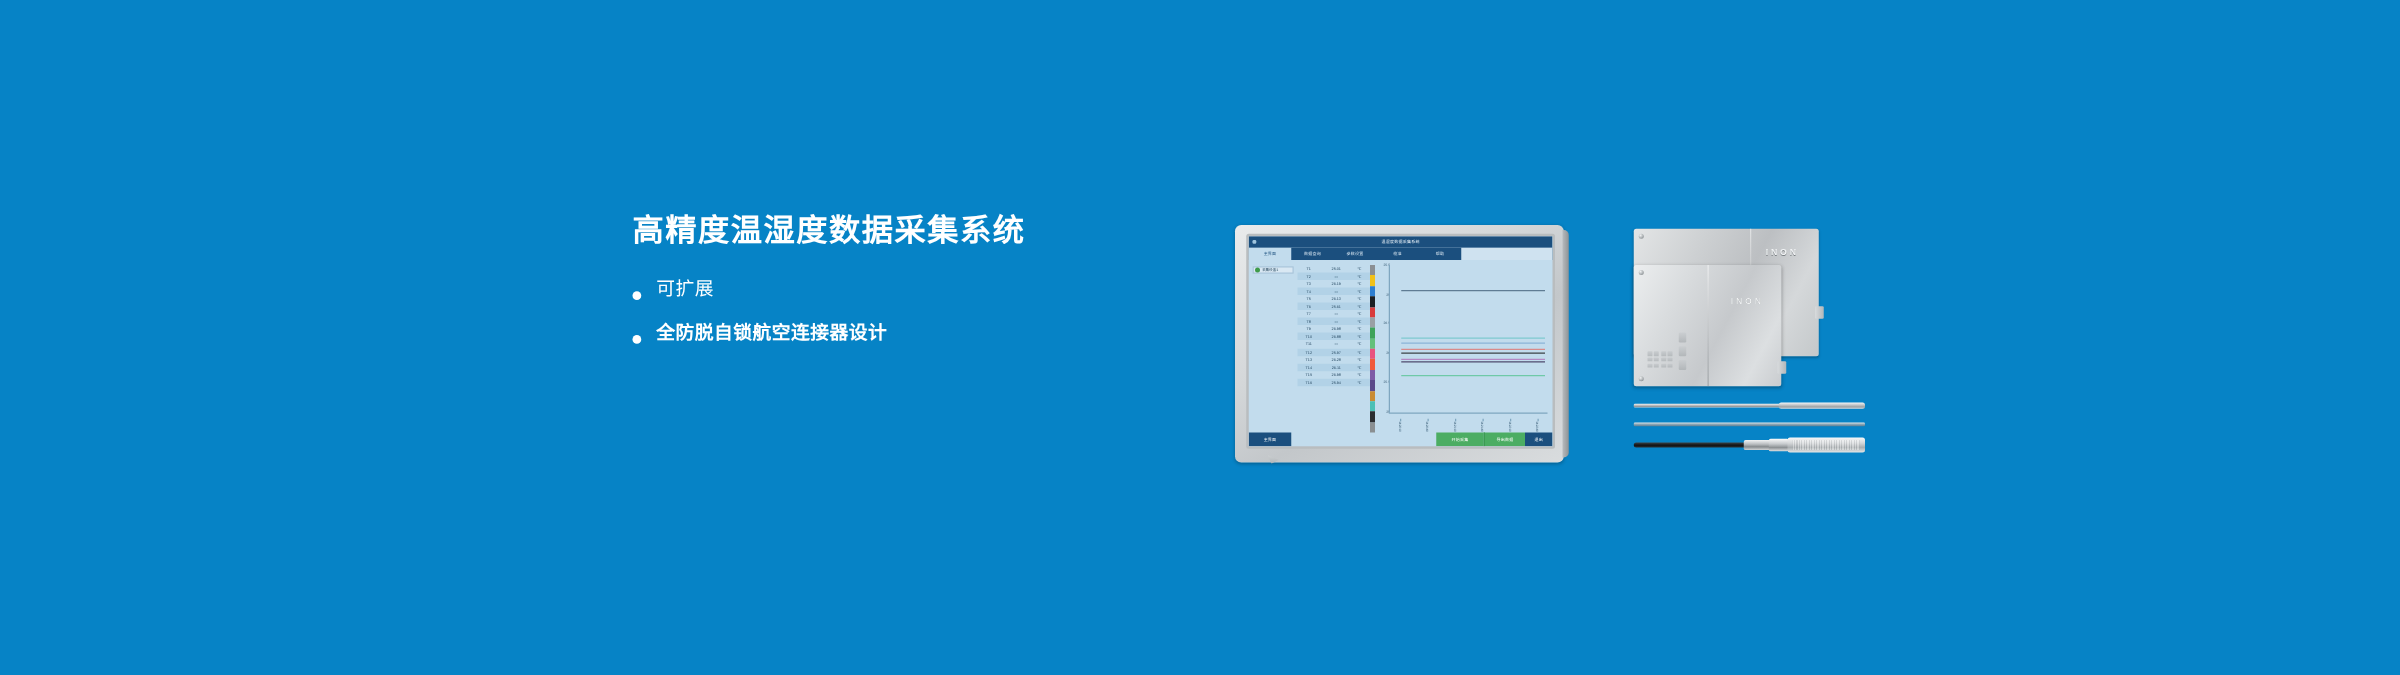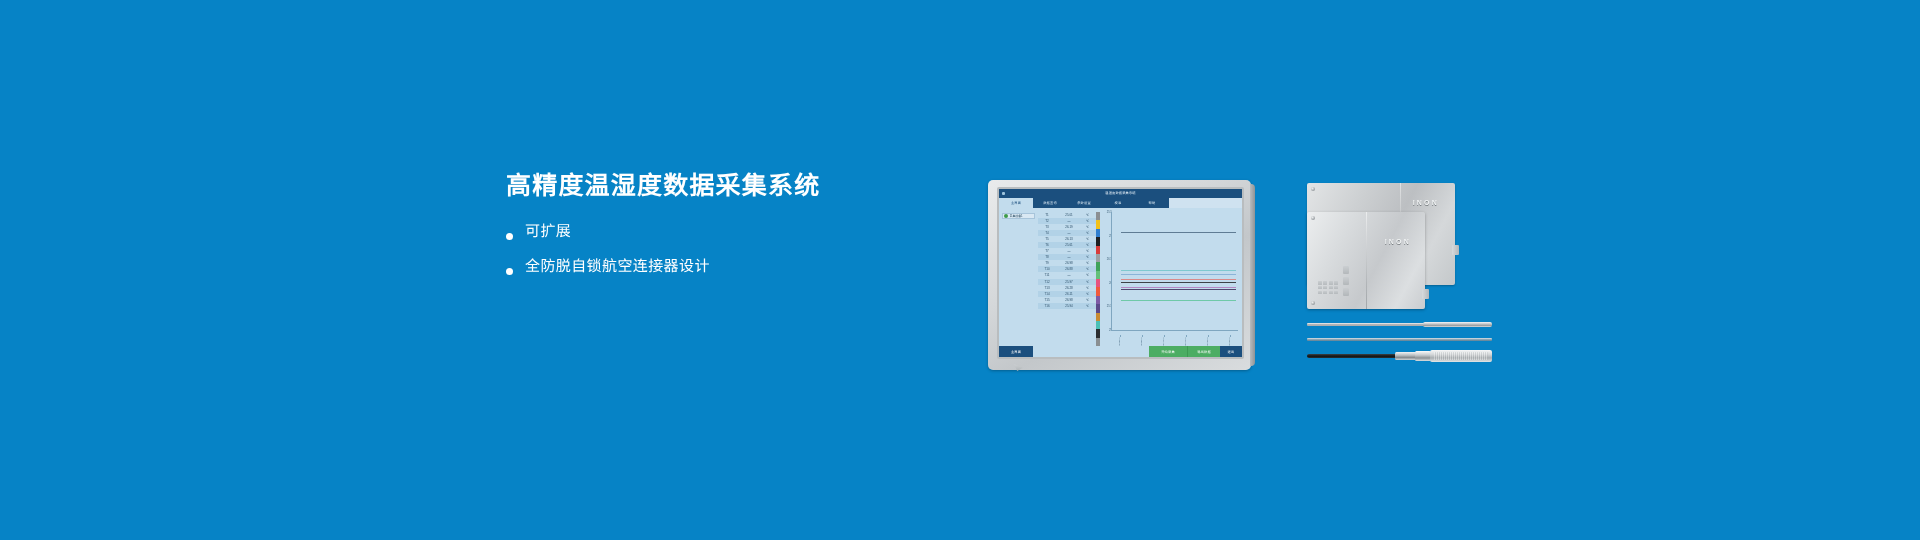--- a/index.html
+++ b/index.html
@@ -43,21 +43,21 @@
   .bullets { margin-top:19px; }
   .bullet {
     display:flex;
     align-items:flex-end;
     margin-bottom:14px;
     font-size:15px;
     letter-spacing:.4px;
     color:#ffffff;
     white-space:nowrap;
   }
-  .bullet:last-child { margin-bottom:0; }
+  .bullet:last-child { margin-bottom:0;font-weight:bold; }
   .bullet-dot {
     width:7px; height:7px;
     border-radius:50%;
     background:#ffffff;
     margin-right:12px;
     flex:0 0 auto;
   }
 
   
   .product-area {

